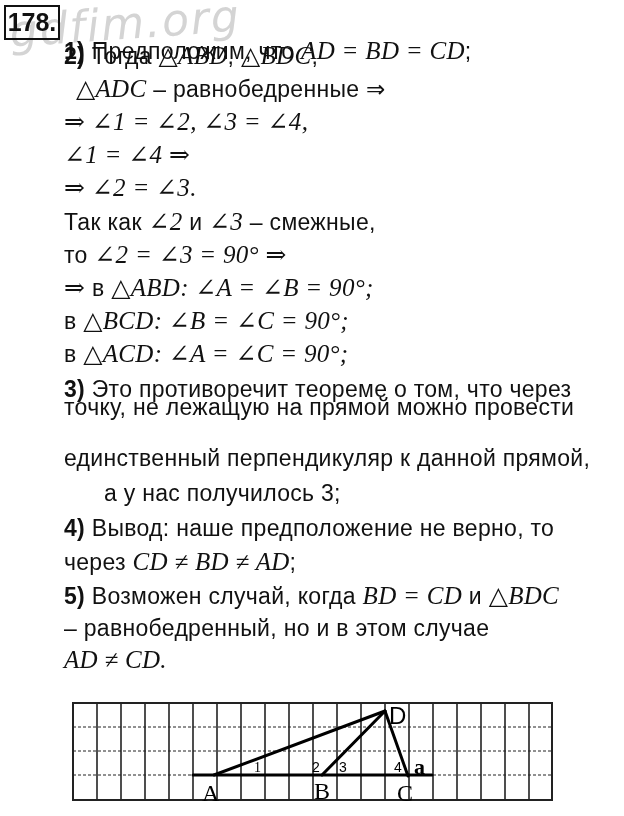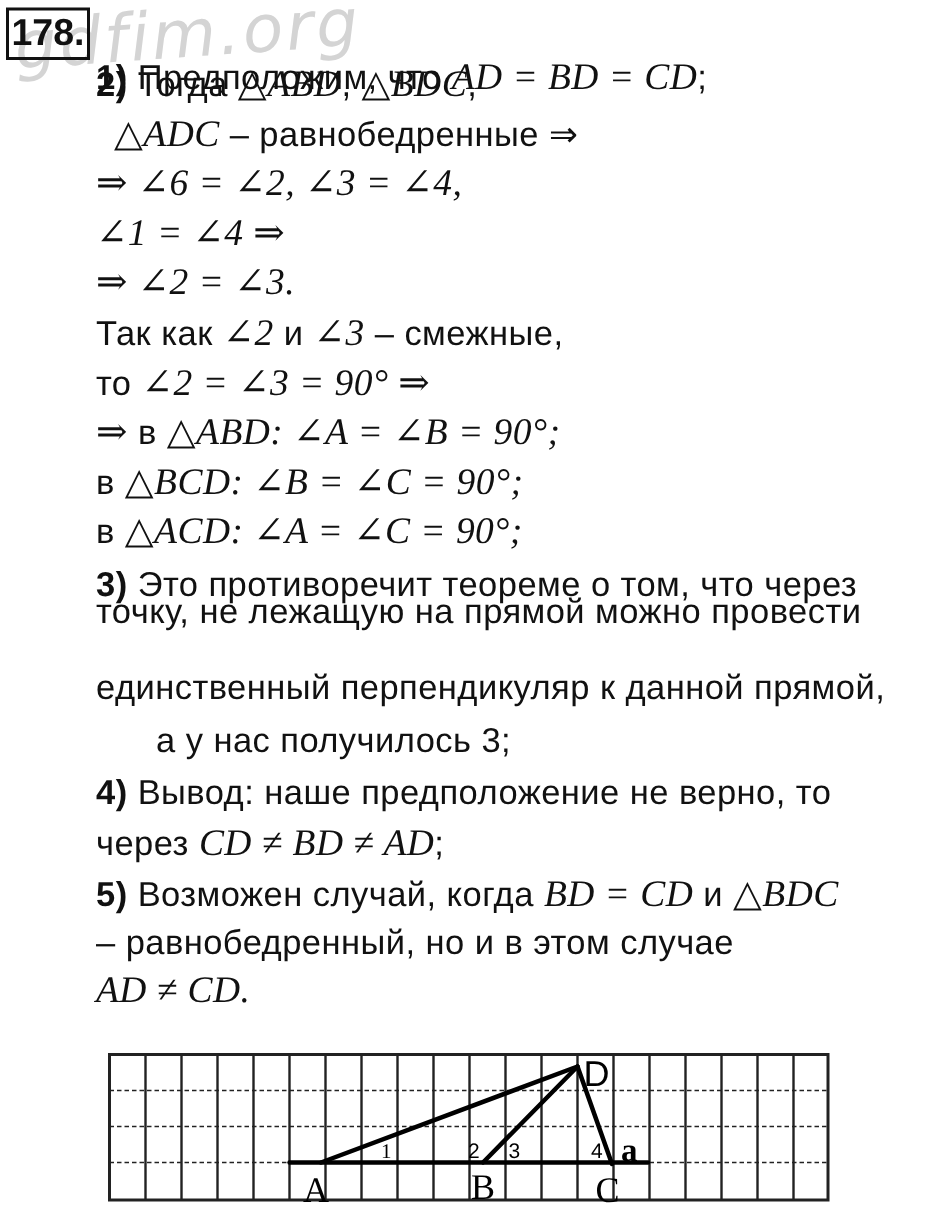--- a/index.html
+++ b/index.html
@@ -22,21 +22,21 @@
 <body>
 
 <div class="watermark">gdfim.org</div>
 
 <div class="num-box">178.</div>
 
 <div id="text-lines">
     <div class="line" style="top: 8px; left: 64px; margin-top: 28px;"><b>1)</b><span class=""> Предположим, что </span><span class="mi">AD = BD = CD</span><span class="">;</span></div>
     <div class="line" style="top: 41px; left: 64px;"><b>2)</b><span class=""> Тогда </span><span class="mi">△ABD</span><span class="">, </span><span class="mi">△BDC</span><span class="">,</span></div>
     <div class="line" style="top: 74px; left: 64px; margin-left: 12px;"><span class="mi">△ADC</span><span class=""> – равнобедренные ⇒</span></div>
-    <div class="line" style="top: 107px; left: 64px;"><span class="mi">⇒ ∠6 = ∠2,  ∠3 = ∠4,</span></div>
+    <div class="line" style="top: 107px; left: 64px;"><span class="mi">⇒ ∠1 = ∠2,  ∠3 = ∠4,</span></div>
     <div class="line" style="top: 140px; left: 64px;"><span class="mi">∠1 = ∠4 ⇒</span></div>
     <div class="line" style="top: 173px; left: 64px;"><span class="mi">⇒ ∠2 = ∠3.</span></div>
     <div class="line" style="top: 207px; left: 64px;"><span class="">Так как </span><span class="mi">∠2</span><span class=""> и </span><span class="mi">∠3</span><span class=""> – смежные,</span></div>
     <div class="line" style="top: 240px; left: 64px;"><span class="">то </span><span class="mi">∠2 = ∠3 = 90° ⇒</span></div>
     <div class="line" style="top: 273px; left: 64px;"><span class="mi">⇒</span><span class=""> в </span><span class="mi">△ABD: ∠A = ∠B = 90°;</span></div>
     <div class="line" style="top: 306px; left: 64px;"><span class="">в </span><span class="mi">△BCD: ∠B = ∠C = 90°;</span></div>
     <div class="line" style="top: 339px; left: 64px;"><span class="">в </span><span class="mi">△ACD: ∠A = ∠C = 90°;</span></div>
     <div class="line" style="top: 374px; left: 64px;"><b>3)</b><span class=""> Это противоречит теореме о том, что через</span></div>
     <div class="line" style="top: 392px; left: 64px;"><span class="">точку, не лежащую на прямой можно провести</span></div>
     <div class="line" style="top: 443px; left: 64px;"><span class="">единственный перпендикуляр к данной прямой,</span></div>

